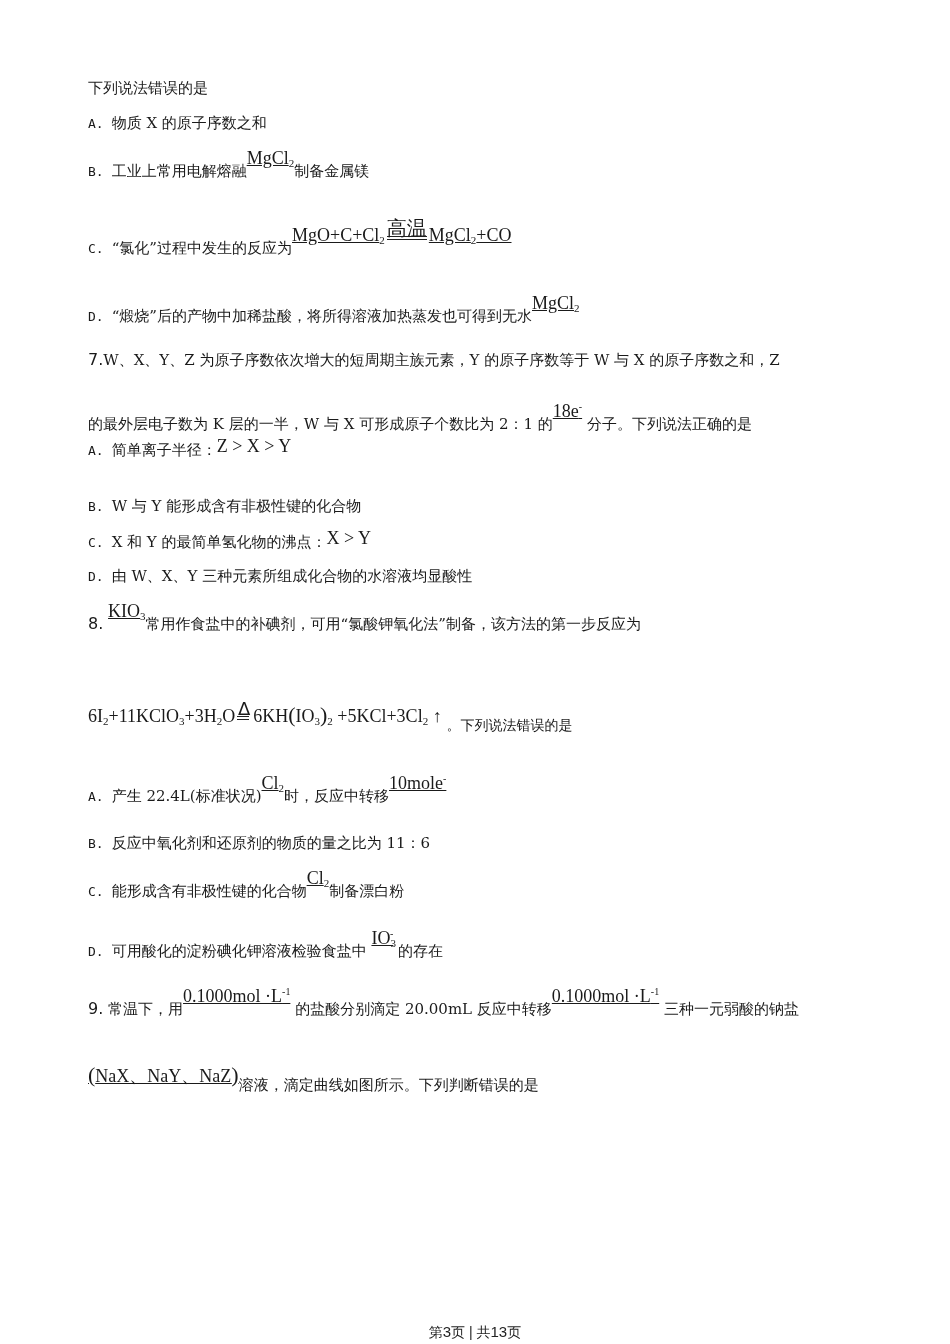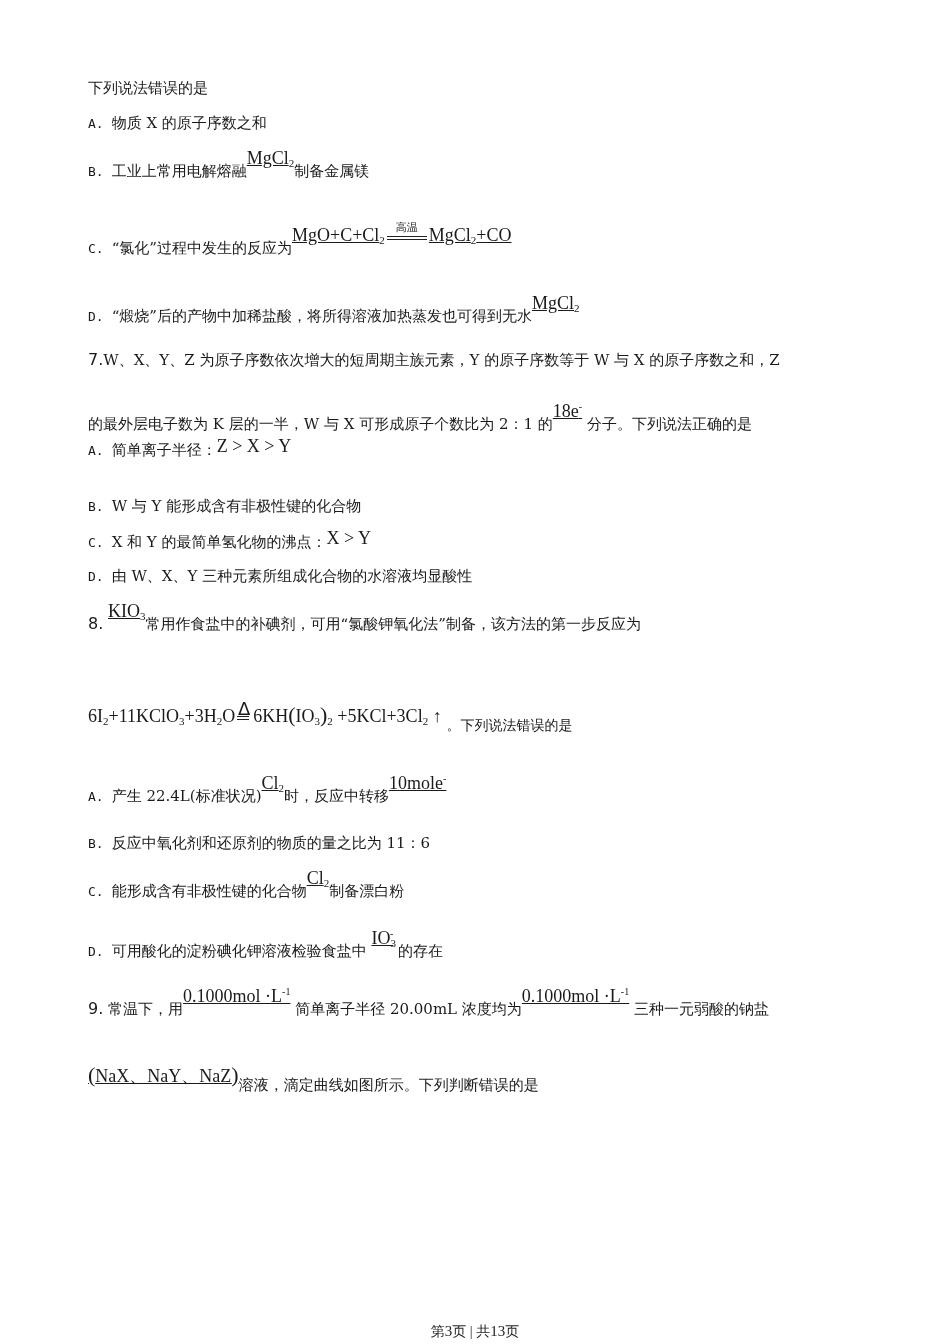--- a/index.html
+++ b/index.html
@@ -18,28 +18,28 @@
     font-family: "Liberation Serif", "DejaVu Serif", serif;
     font-size: 18px; position: relative;
   }
   .chem.raised { top: -12px; text-decoration: underline; }
   .chem sub { font-size: 11px; vertical-align: -3px; line-height: 0; }
   .chem sup { font-size: 10px; vertical-align: 7px; line-height: 0; }
   .cond {
     display: inline-block; position: relative; text-align: center;
     vertical-align: bottom; margin: 0 2px;
   }
-  .cond .top { display: block; font-size: 11px; line-height: 16px; font-family: "DejaVu Serif", serif; }
+  .cond .top { display: block; font-size: 20px; line-height: 16px; font-family: "DejaVu Serif", serif; }
   .cond .eq { display: block; border-top: 1.5px solid #222; border-bottom: 1.5px solid #222; height: 2px; margin-bottom: 7px; }
   .cond.delta .top { font-family: "DejaVu Sans", sans-serif; font-size: 18px; line-height: 14px; }
   .cond.delta { width: 14px; }
   .paren { font-size: 22px; font-family: "Liberation Serif", serif; }
   .footer {
     position: absolute; left: 0; right: 0; top: 1323px; text-align: center;
-    font-size: 14px; font-family: Liberation Serif, serif; color: #222;
+    font-size: 14px; font-family: Liberation Sans, sans-serif; color: #222;
   }
   .footer .num { font-size: 15px; }
 </style>
 </head>
 <body>
 
 <div class="line" style="top:78px"><span>下列说法错误的是</span></div>
 
 <div class="line" style="top:113px">
   <span class="opt-label">A.</span><span>物质 X 的原子序数之和</span>
@@ -92,21 +92,21 @@
   <span class="opt-label">B.</span><span>反应中氧化剂和还原剂的物质的量之比为 11：6</span>
 </div>
 <div class="line" style="top:880px">
   <span class="opt-label">C.</span><span>能形成含有非极性键的化合物</span><span class="chem raised"><span>Cl</span><sub>2</sub></span><span>制备漂白粉</span>
 </div>
 <div class="line" style="top:940px">
   <span class="opt-label">D.</span><span>可用酸化的淀粉碘化钾溶液检验食盐中</span>&nbsp;<span class="chem raised"><span>IO</span><sub>3</sub><sup style="margin-left:-6px">-</sup></span>&nbsp;<span>的存在</span>
 </div>
 
 <div class="line" style="top:998px">
-  <span class="qnum">9.</span>&nbsp;<span>常温下，用</span><span class="chem raised"><span>0.1000mol ·L</span><sup>-1</sup></span>&nbsp;<span>简单离子半径 20.00mL 浓度均为</span><span class="chem raised"><span>0.1000mol ·L</span><sup>-1</sup></span>&nbsp;<span>三种一元弱酸的钠盐</span>
+  <span class="qnum">9.</span>&nbsp;<span>常温下，用</span><span class="chem raised"><span>0.1000mol ·L</span><sup>-1</sup></span>&nbsp;<span>的盐酸分别滴定 20.00mL 反应中转移</span><span class="chem raised"><span>0.1000mol ·L</span><sup>-1</sup></span>&nbsp;<span>三种一元弱酸的钠盐</span>
 </div>
 <div class="line" style="top:1073px">
   <span class="chem raised" style="top:-8px"><span class="paren">(</span><span>NaX、NaY、NaZ</span><span class="paren">)</span></span><span>溶液，滴定曲线如图所示。下列判断错误的是</span>
 </div>
 
 <div class="footer">
   <span>第</span><span class="num">3</span><span>页 | 共</span><span class="num">13</span><span>页</span>
 </div>
 
 </body></html>

